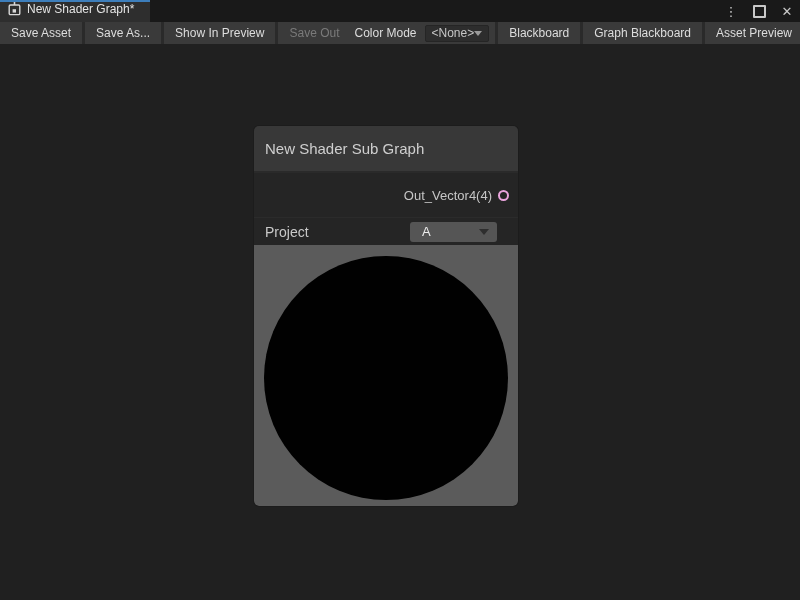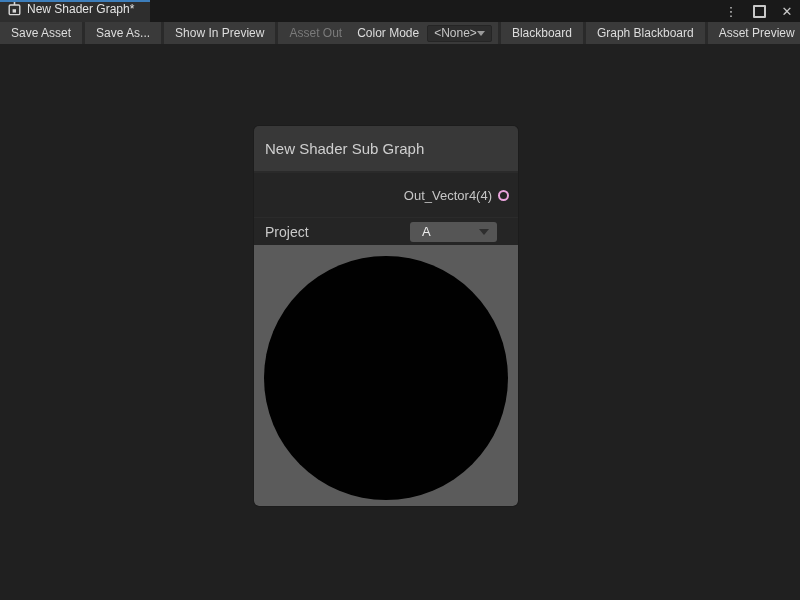--- a/index.html
+++ b/index.html
@@ -113,21 +113,21 @@
   </div>
 </div>
 
 <div class="toolbar">
   <div class="tbtn">Save Asset</div>
   <div class="tsep"></div>
   <div class="tbtn">Save As...</div>
   <div class="tsep"></div>
   <div class="tbtn">Show In Preview</div>
   <div class="tsep"></div>
-  <div class="tbtn disabled">Asset Out</div>
+  <div class="tbtn disabled">Save Out</div>
   <div class="tspacer"></div>
   <div class="tlabel">Color Mode</div>
   <div class="tdropdown">
     <span class="dd-text">&lt;None&gt;</span>
     <span class="tri"></span>
   </div>
   <div class="tsep"></div>
   <div class="tbtn">Blackboard</div>
   <div class="tsep"></div>
   <div class="tbtn">Graph Blackboard</div>

